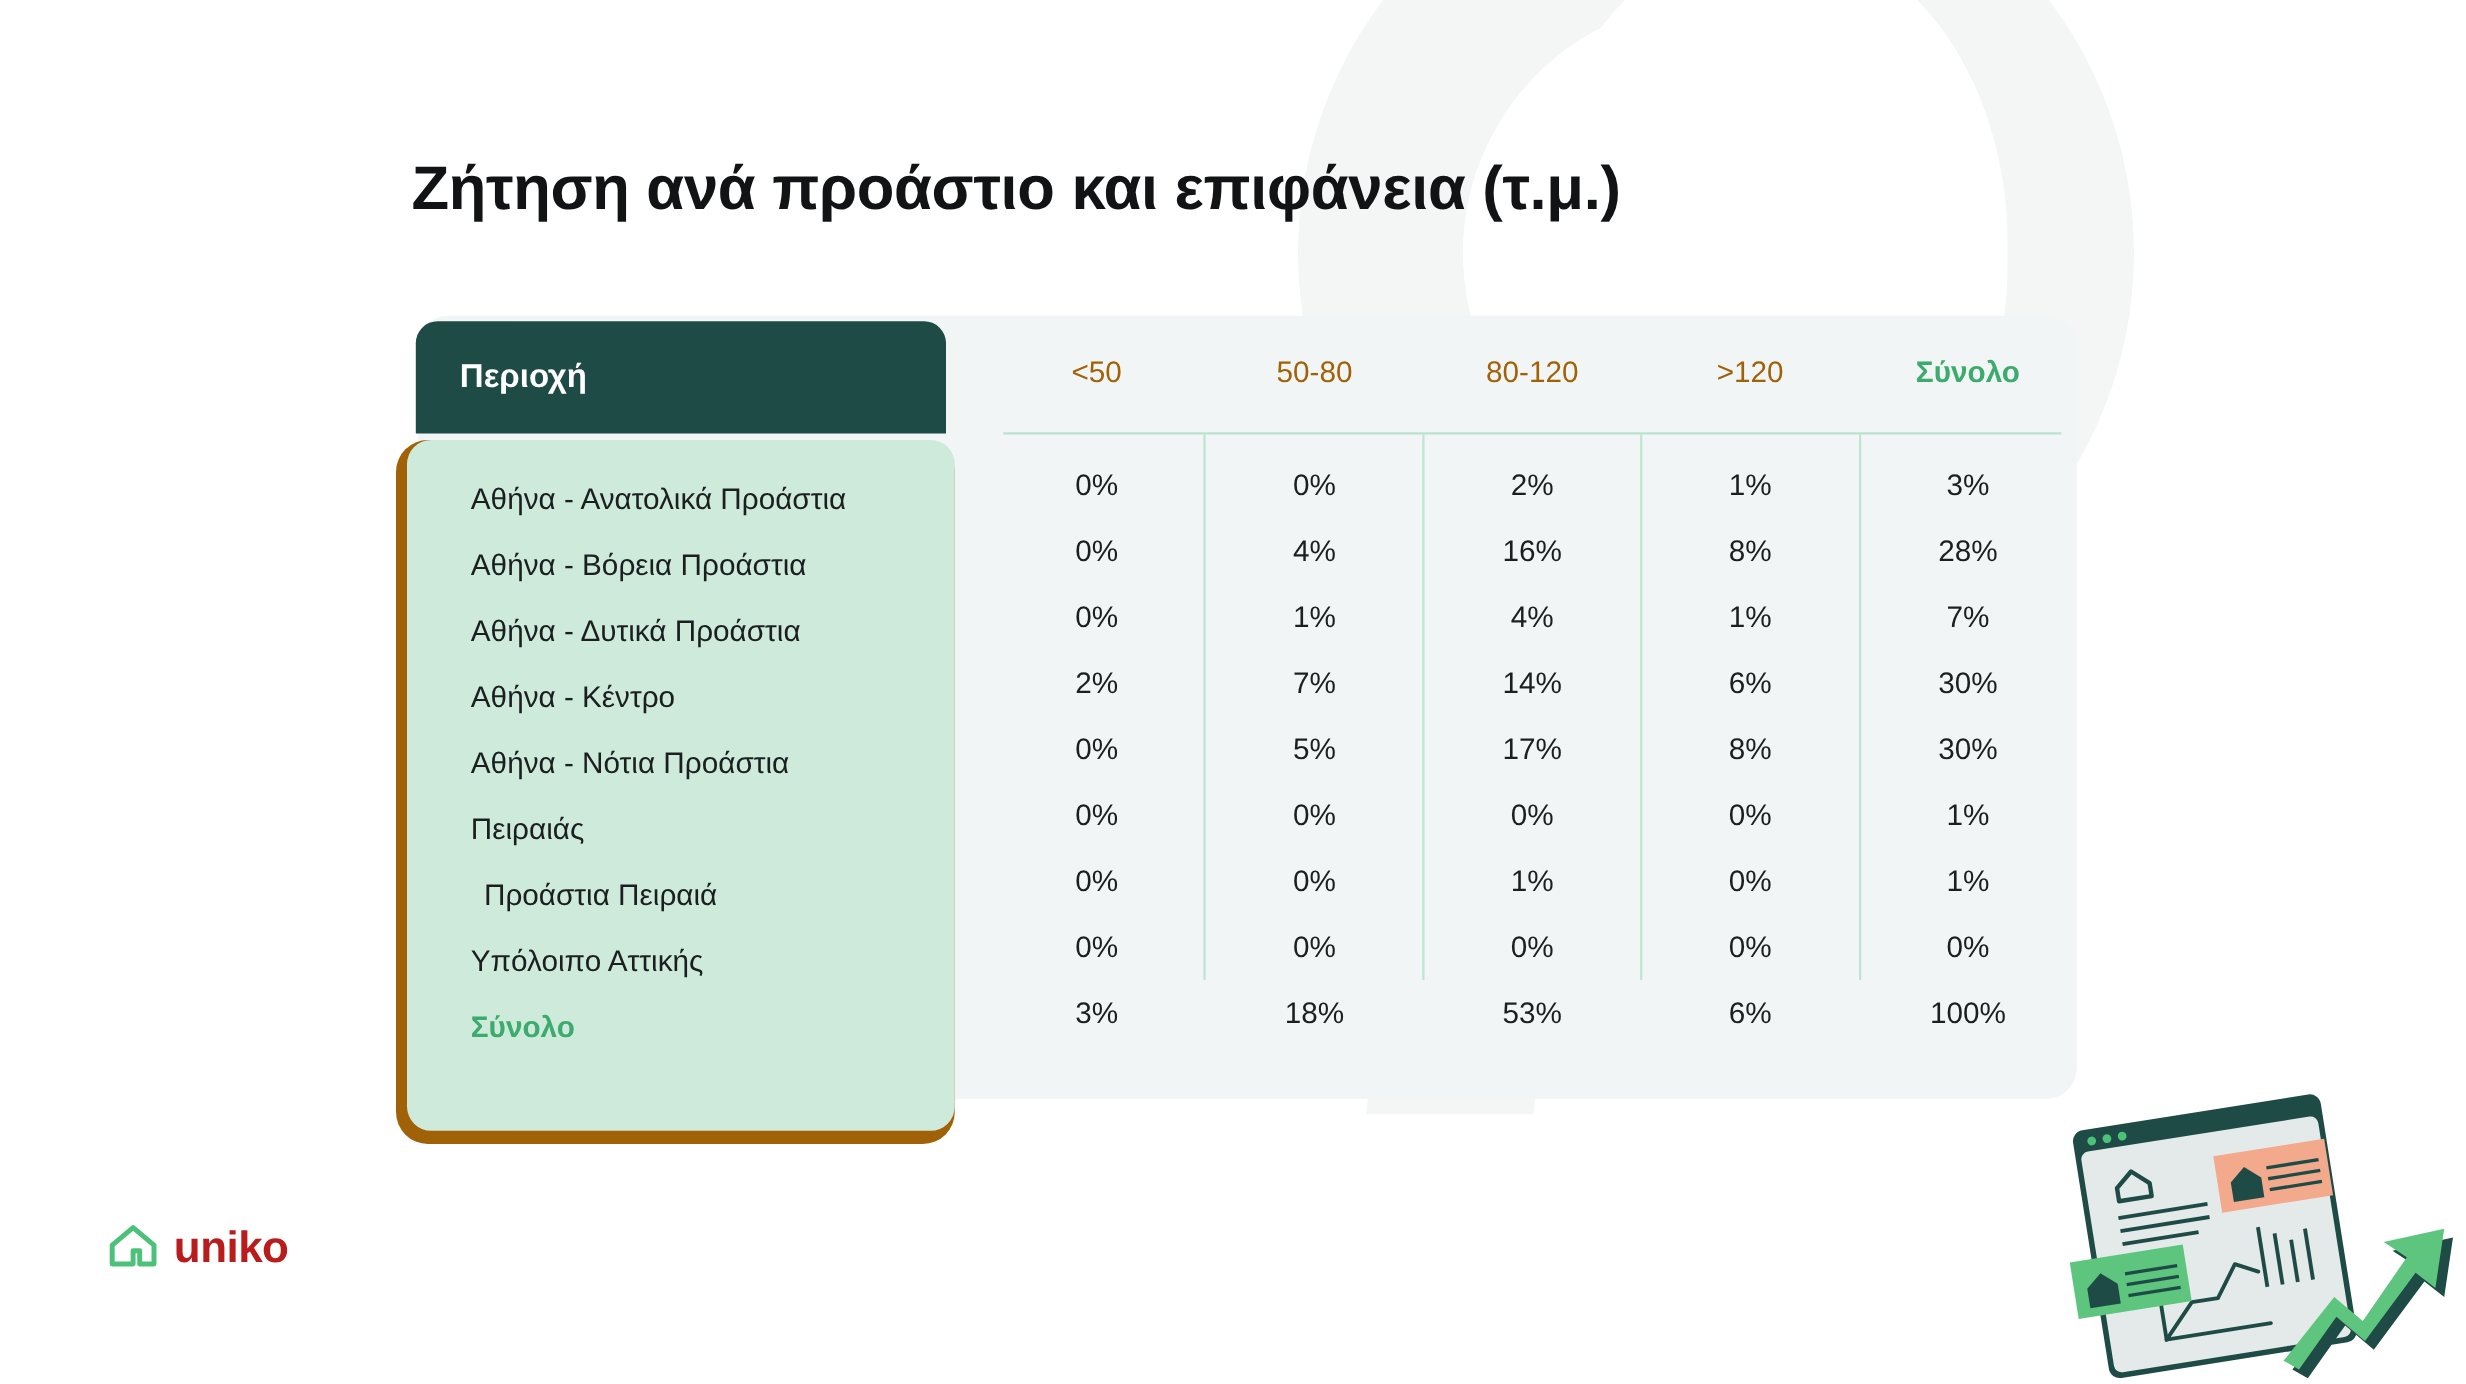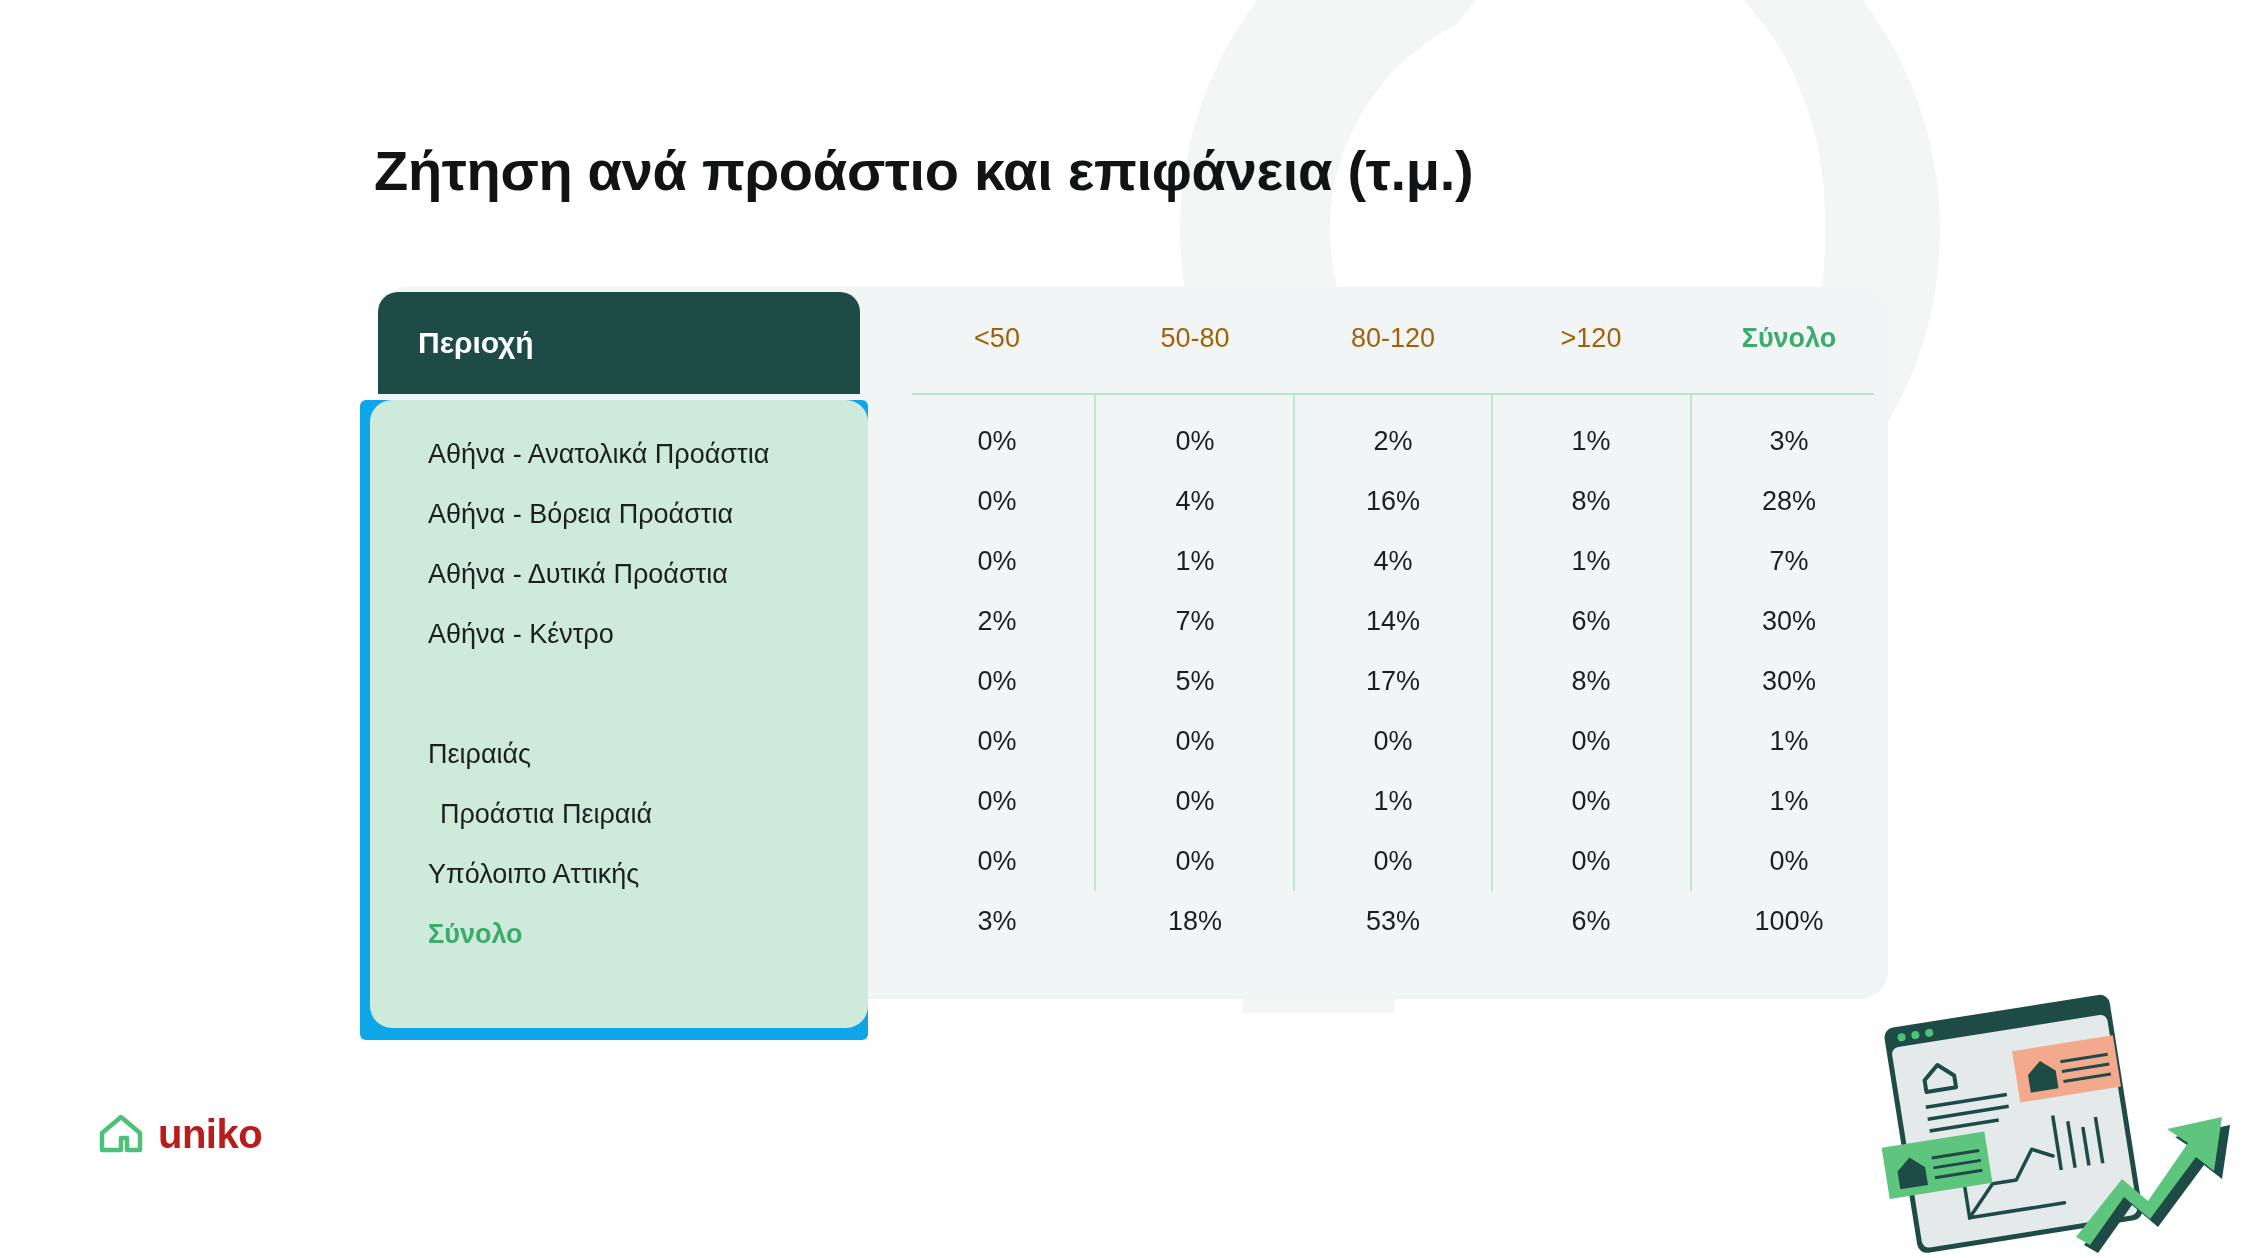--- a/index.html
+++ b/index.html
@@ -92,22 +92,22 @@
     background:#1e4b46;
     border-radius:20px 20px 0 0;
     display:flex; align-items:center;
   }
   .region-head .lbl{
     margin-left:40px; font-size:30px; font-weight:bold; color:#ffffff;
   }
   .region-panel{
     position:absolute; left:360px; top:400px;
     width:508px; height:640px;
-    background:#0ea5e9;
-    border-radius:6px;
+    background:#a16207;
+    border-radius:29px;
   }
   .region-panel-inner{
     position:absolute; left:10px; top:0px;
     width:498px; height:628px;
     background:#cdeadb;
     border-radius:22px;
     overflow:hidden;
   }
   .rrow{
     position:absolute; left:58px; height:60px;
@@ -229,20 +229,21 @@
   <div class="region-head">
     <span class="lbl">Περιοχή</span>
   </div>
 
   <div class="region-panel">
     <div class="region-panel-inner" id="rbody">
         <div class="rrow" style="top: 24px;">Αθήνα - Ανατολικά Προάστια</div>
         <div class="rrow" style="top: 84px;">Αθήνα - Βόρεια Προάστια</div>
         <div class="rrow" style="top: 144px;">Αθήνα - Δυτικά Προάστια</div>
         <div class="rrow" style="top: 204px;">Αθήνα - Κέντρο</div>
+        <div class="rrow" style="top: 264px;">Αθήνα - Νότια Προάστια</div>
         <div class="rrow" style="top: 324px;">Πειραιάς</div>
         <div class="rrow" style="top: 384px; margin-left: 12px;">Προάστια Πειραιά</div>
         <div class="rrow" style="top: 444px;">Υπόλοιπο Αττικής</div>
         <div class="rrow total" style="top: 504px;">Σύνολο</div>
       </div>
   </div>
 
   <div class="logo">
     <span>
       <svg width="46" height="40" viewBox="0 0 46 40">

